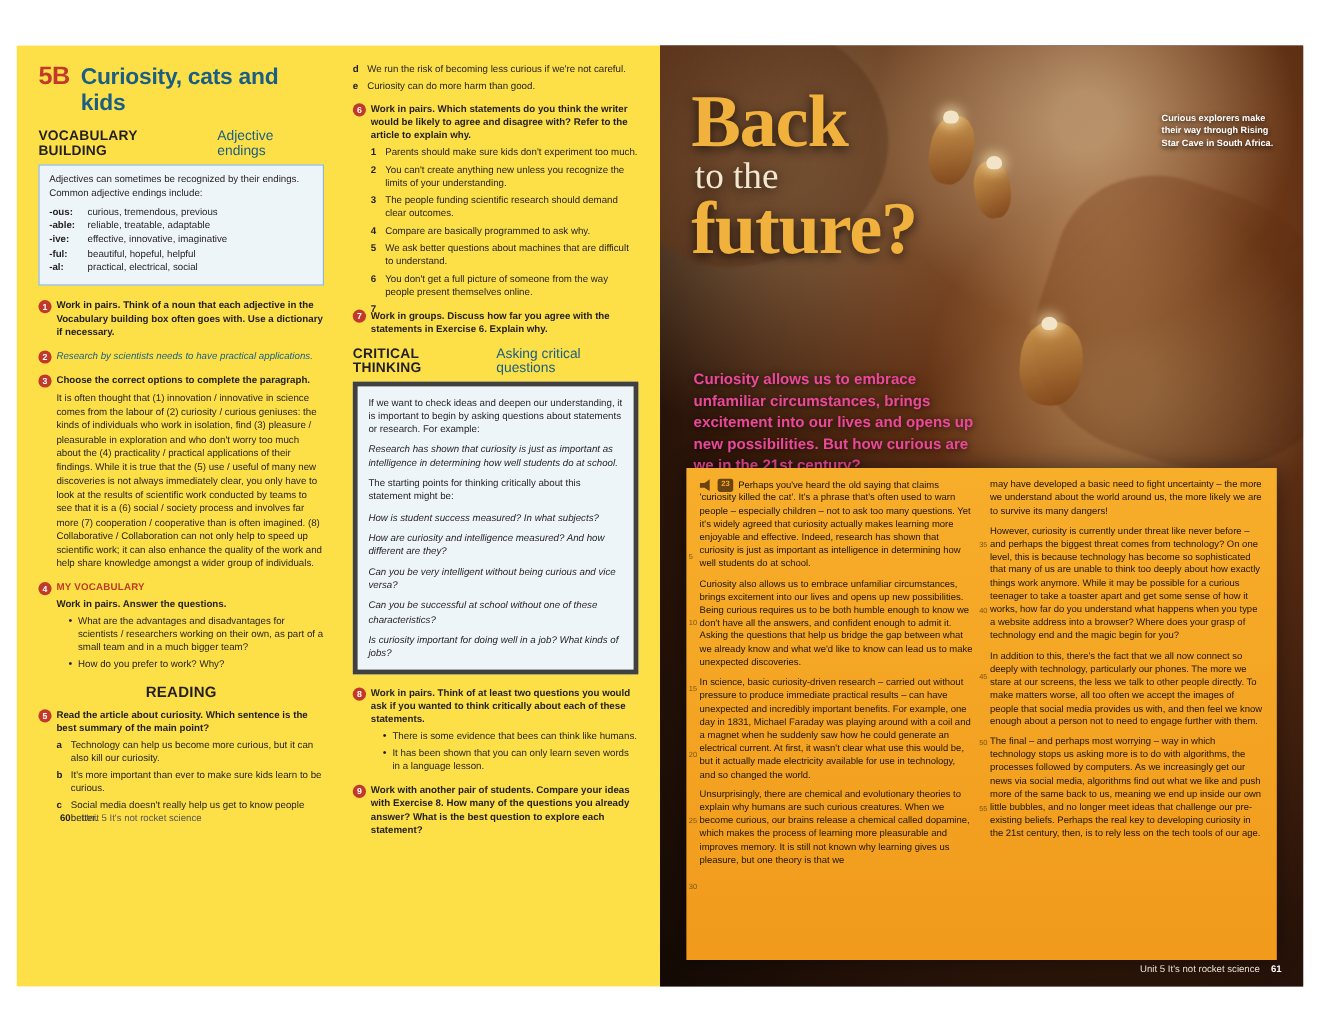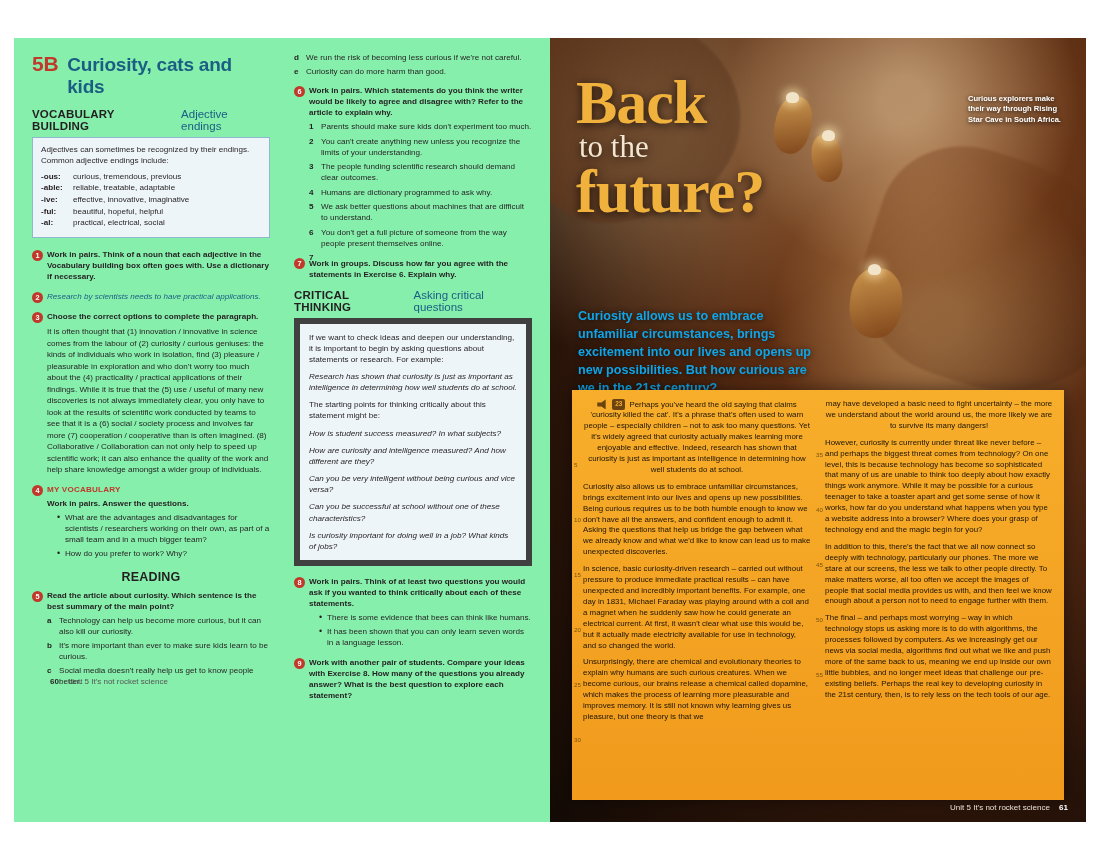--- a/index.html
+++ b/index.html
@@ -1,20 +1,20 @@
 <!DOCTYPE html>
 <html><head>
 <meta charset="utf-8">
 <style>
   html,body{margin:0;padding:0;background:#ffffff;}
   body{width:1100px;height:860px;font-family:"Liberation Sans",sans-serif;color:#231f20;overflow:hidden;}
   .spread{position:relative;width:1100px;height:860px;}
 
   
-  .page-left{position:absolute;left:14px;top:38px;width:536px;height:784px;background:#86efac;}
+  .page-left{position:absolute;left:14px;top:38px;width:536px;height:784px;background:#fde047;}
   .lp-inner{position:absolute;left:18px;top:14px;width:500px;height:740px;}
   .col{position:absolute;top:0;width:238px;}
   .col-a{left:0;}
   .col-b{left:262px;}
 
   .unit-head{display:flex;align-items:baseline;gap:9px;margin:0 0 10px 0;}
   .unit-num{color:#c0392b;font-size:21px;font-weight:bold;letter-spacing:-0.3px;}
   .unit-title{color:#1b5e84;font-size:19px;font-weight:bold;letter-spacing:-0.2px;}
 
   .sec-head{display:flex;align-items:baseline;gap:8px;margin:0 0 5px 0;}
@@ -42,21 +42,21 @@
   ol.letters li{font-size:8.1px;line-height:1.36;margin-bottom:3px;position:relative;padding-left:12px;}
   ol.letters li .lt{position:absolute;left:0;top:0;font-weight:bold;}
 
   ol.nums{margin:3px 0 0 0;padding:0;list-style:none;}
   ol.nums li{font-size:8.1px;line-height:1.36;margin-bottom:3.5px;position:relative;padding-left:12px;}
   ol.nums li .nn{position:absolute;left:0;top:0;font-weight:bold;}
 
   .readhead{font-size:12.5px;font-weight:bold;letter-spacing:0.2px;margin:11px 0 6px 0;text-align:center;}
   .myperspective{color:#c0392b;font-weight:bold;font-size:8.6px;letter-spacing:0.2px;}
 
-  .ctbox{border:6px solid #404040;background:#eef5f9;padding:8px 9px;margin-top:5px;}
+  .ctbox{border:4px solid #404040;background:#eef5f9;padding:8px 9px;margin-top:5px;}
   .ctbox p{margin:0 0 6px 0;font-size:8.1px;line-height:1.38;}
   .ctbox p.q{font-style:italic;}
   .ctbox p:last-child{margin-bottom:0;}
 
   .footer-l{position:absolute;left:18px;bottom:10px;font-size:8px;color:#231f20;}
   .footer-l .pg{font-weight:bold;margin-right:7px;}
   .footer-l .ft{color:#555;}
 
   
   .page-right{position:absolute;left:550px;top:38px;width:536px;height:784px;background:#1b1410;overflow:hidden;}
@@ -76,28 +76,28 @@
   .c3{left:300px;top:230px;width:52px;height:70px;transform:rotate(6deg);}
   .helmet{position:absolute;width:13px;height:11px;border-radius:50% 50% 40% 40%;background:#f2e4c8;box-shadow:0 0 9px 4px rgba(255,235,180,.55);}
   .h1{left:236px;top:54px;}
   .h2{left:272px;top:92px;}
   .h3{left:318px;top:226px;}
 
   .hero-title{position:absolute;left:26px;top:36px;color:#f0b13d;font-family:"Liberation Serif",serif;line-height:0.92;text-shadow:0 2px 10px rgba(0,0,0,.7);}
   .hero-title .l1{font-size:62px;font-weight:bold;display:block;letter-spacing:-1px;}
   .hero-title .l2{font-size:31px;display:block;margin-left:3px;margin-top:2px;color:#f3e7d2;font-weight:normal;}
   .hero-title .l3{font-size:62px;font-weight:bold;display:block;margin-top:1px;letter-spacing:-1px;}
-  .hero-standfirst{position:absolute;left:28px;top:270px;width:240px;color:#0ea5e9;font-size:12.6px;line-height:1.42;font-weight:bold;text-shadow:0 1px 6px rgba(0,0,0,.8);}
+  .hero-standfirst{position:absolute;left:28px;top:270px;width:240px;color:#ec4899;font-size:12.6px;line-height:1.42;font-weight:bold;text-shadow:0 1px 6px rgba(0,0,0,.8);}
   .caption{position:absolute;right:14px;top:56px;width:104px;color:#ffffff;font-size:7.6px;line-height:1.35;font-weight:bold;text-shadow:0 1px 4px rgba(0,0,0,.9);}
 
   .article{position:absolute;left:22px;top:352px;width:492px;height:410px;background:#f5a623;background:linear-gradient(180deg,#f7ae2b,#f19a1c);padding:9px 11px 10px 11px;box-sizing:border-box;box-shadow:0 0 16px rgba(0,0,0,.45);}
   .art-cols{display:flex;gap:14px;height:100%;}
   .art-col{width:232px;position:relative;}
   .art-col p{margin:0 0 6px 0;font-size:7.9px;line-height:1.38;color:#1e1405;}
-  .art-col p.first{text-indent:0;text-align:center;}
+  .art-col p.first{text-indent:0;}
   .lineno{position:absolute;left:-9px;font-size:6.2px;color:#7a5410;}
   .audio{display:inline-flex;align-items:center;gap:3px;vertical-align:middle;margin-right:4px;}
   .audio .spk{width:12px;height:10px;background:#6b4310;clip-path:polygon(0 30%,35% 30%,70% 0,70% 100%,35% 70%,0 70%);display:inline-block;}
   .audio .tn{background:#6b4310;color:#f7ae2b;font-size:6.4px;font-weight:bold;border-radius:2px;padding:1px 3px;}
 
   .footer-r{position:absolute;right:18px;bottom:10px;font-size:8px;color:#ffffff;}
   .footer-r .ft{color:#e8dfd4;margin-right:7px;}
   .footer-r .pg{font-weight:bold;}
 </style>
 </head>
@@ -195,21 +195,21 @@
           <li><span class="lt">e</span><span>Curiosity can do more harm than good.</span></li>
         </ol>
 
         <div class="ex" style="margin-top:8px">
           <span class="num">6</span>
           <p class="b">Work in pairs. Which statements do you think the writer would be likely to agree and disagree with? Refer to the article to explain why.</p>
           <ol class="nums">
             <li><span class="nn">1</span><span>Parents should make sure kids don't experiment too much.</span></li>
             <li><span class="nn">2</span><span>You can't create anything new unless you recognize the limits of your understanding.</span></li>
             <li><span class="nn">3</span><span>The people funding scientific research should demand clear outcomes.</span></li>
-            <li><span class="nn">4</span><span>Humans are dictionary programmed to ask why.</span></li>
+            <li><span class="nn">4</span><span>Compare are basically programmed to ask why.</span></li>
             <li><span class="nn">5</span><span>We ask better questions about machines that are difficult to understand.</span></li>
             <li><span class="nn">6</span><span>You don't get a full picture of someone from the way people present themselves online.</span></li>
             <li><span class="nn">7</span></li>
           </ol>
         </div>
 
         <div class="ex">
           <span class="num">7</span>
           <p class="b">Work in groups. Discuss how far you agree with the statements in Exercise 6. Explain why.</p>
         </div>

